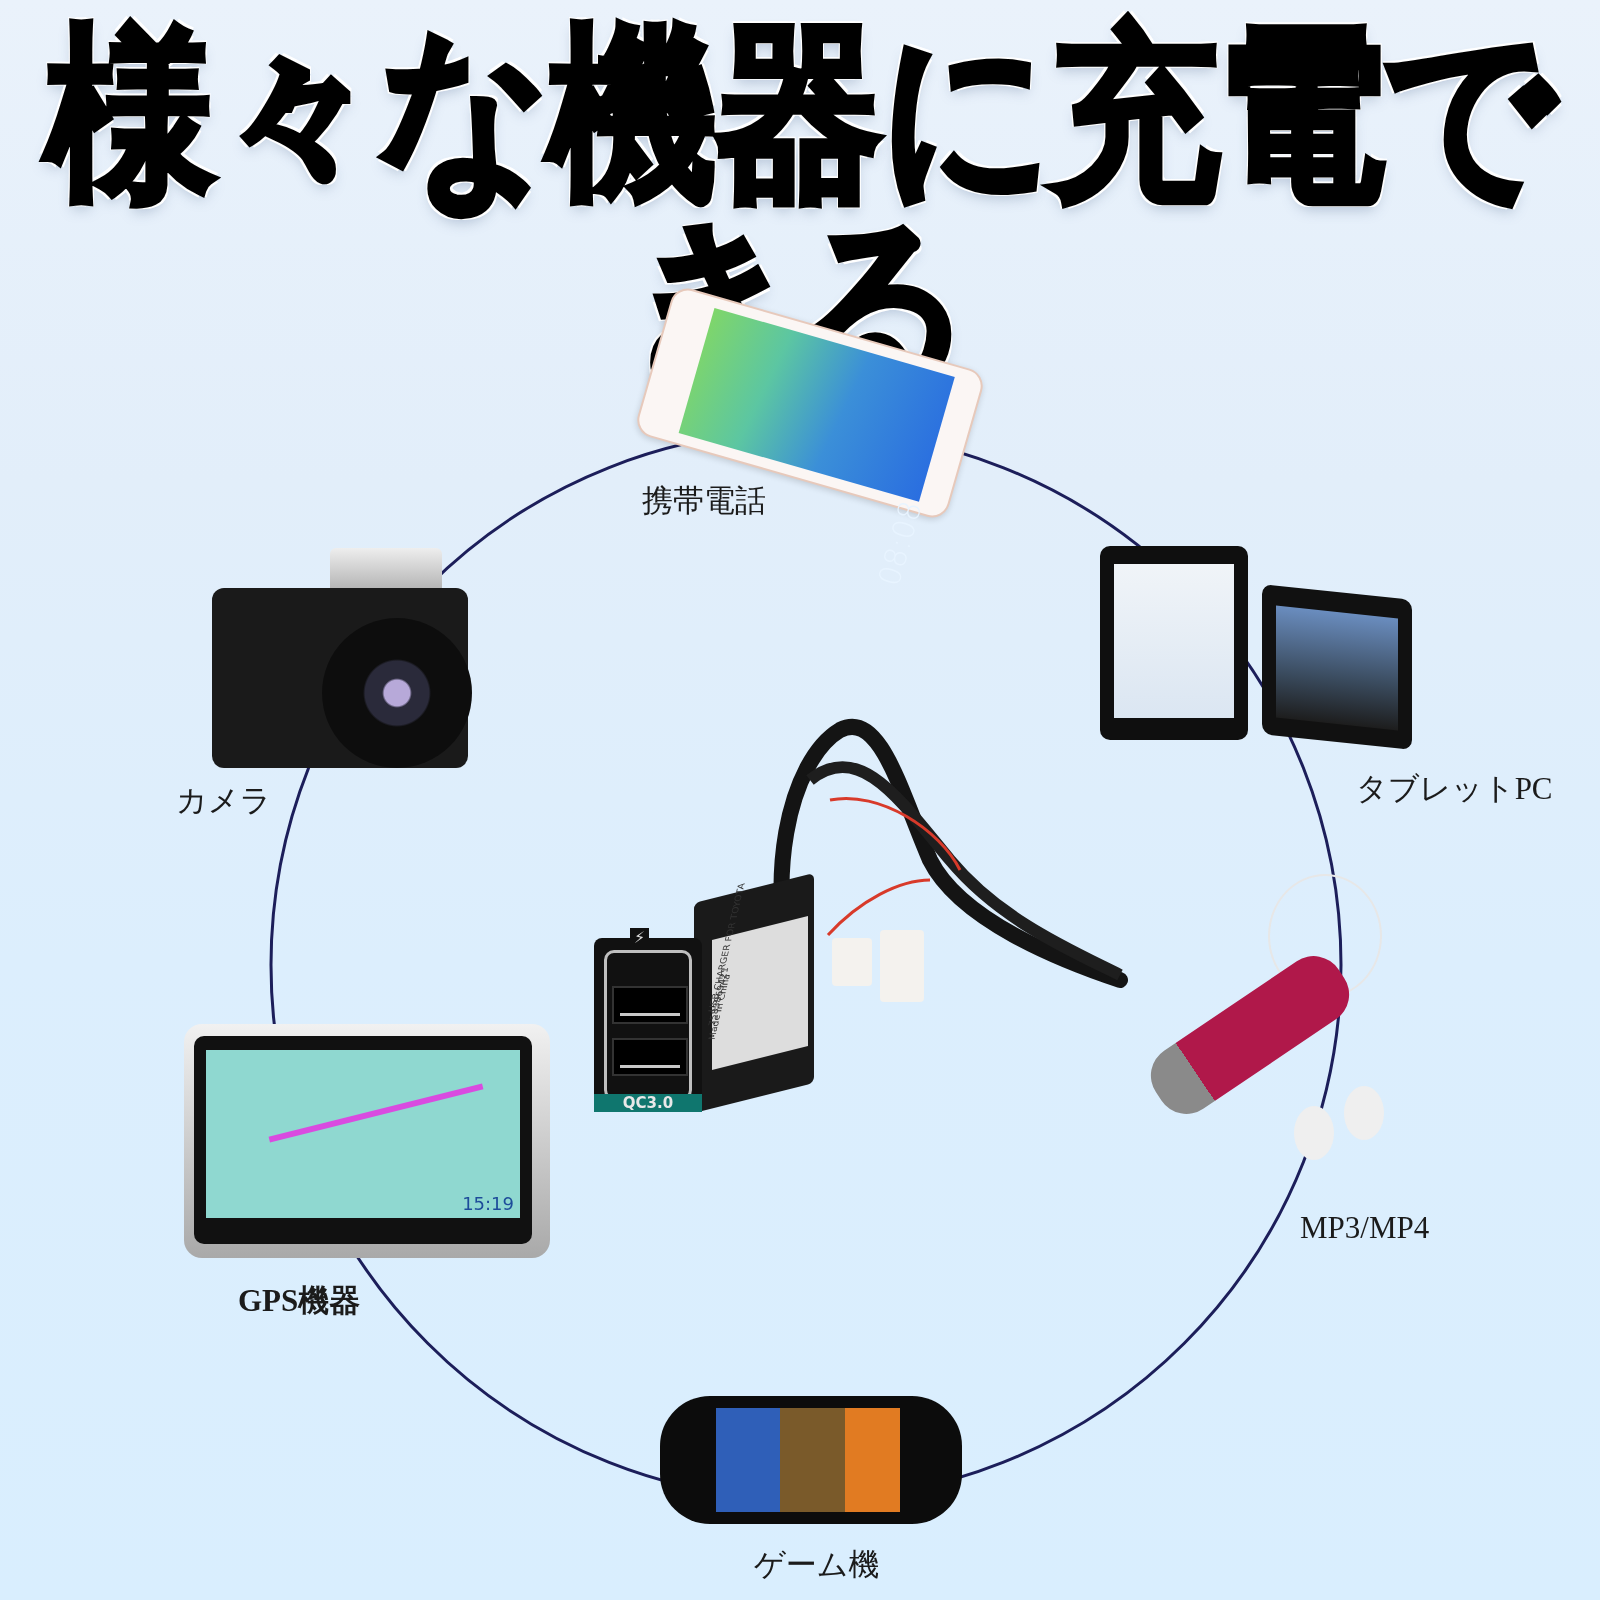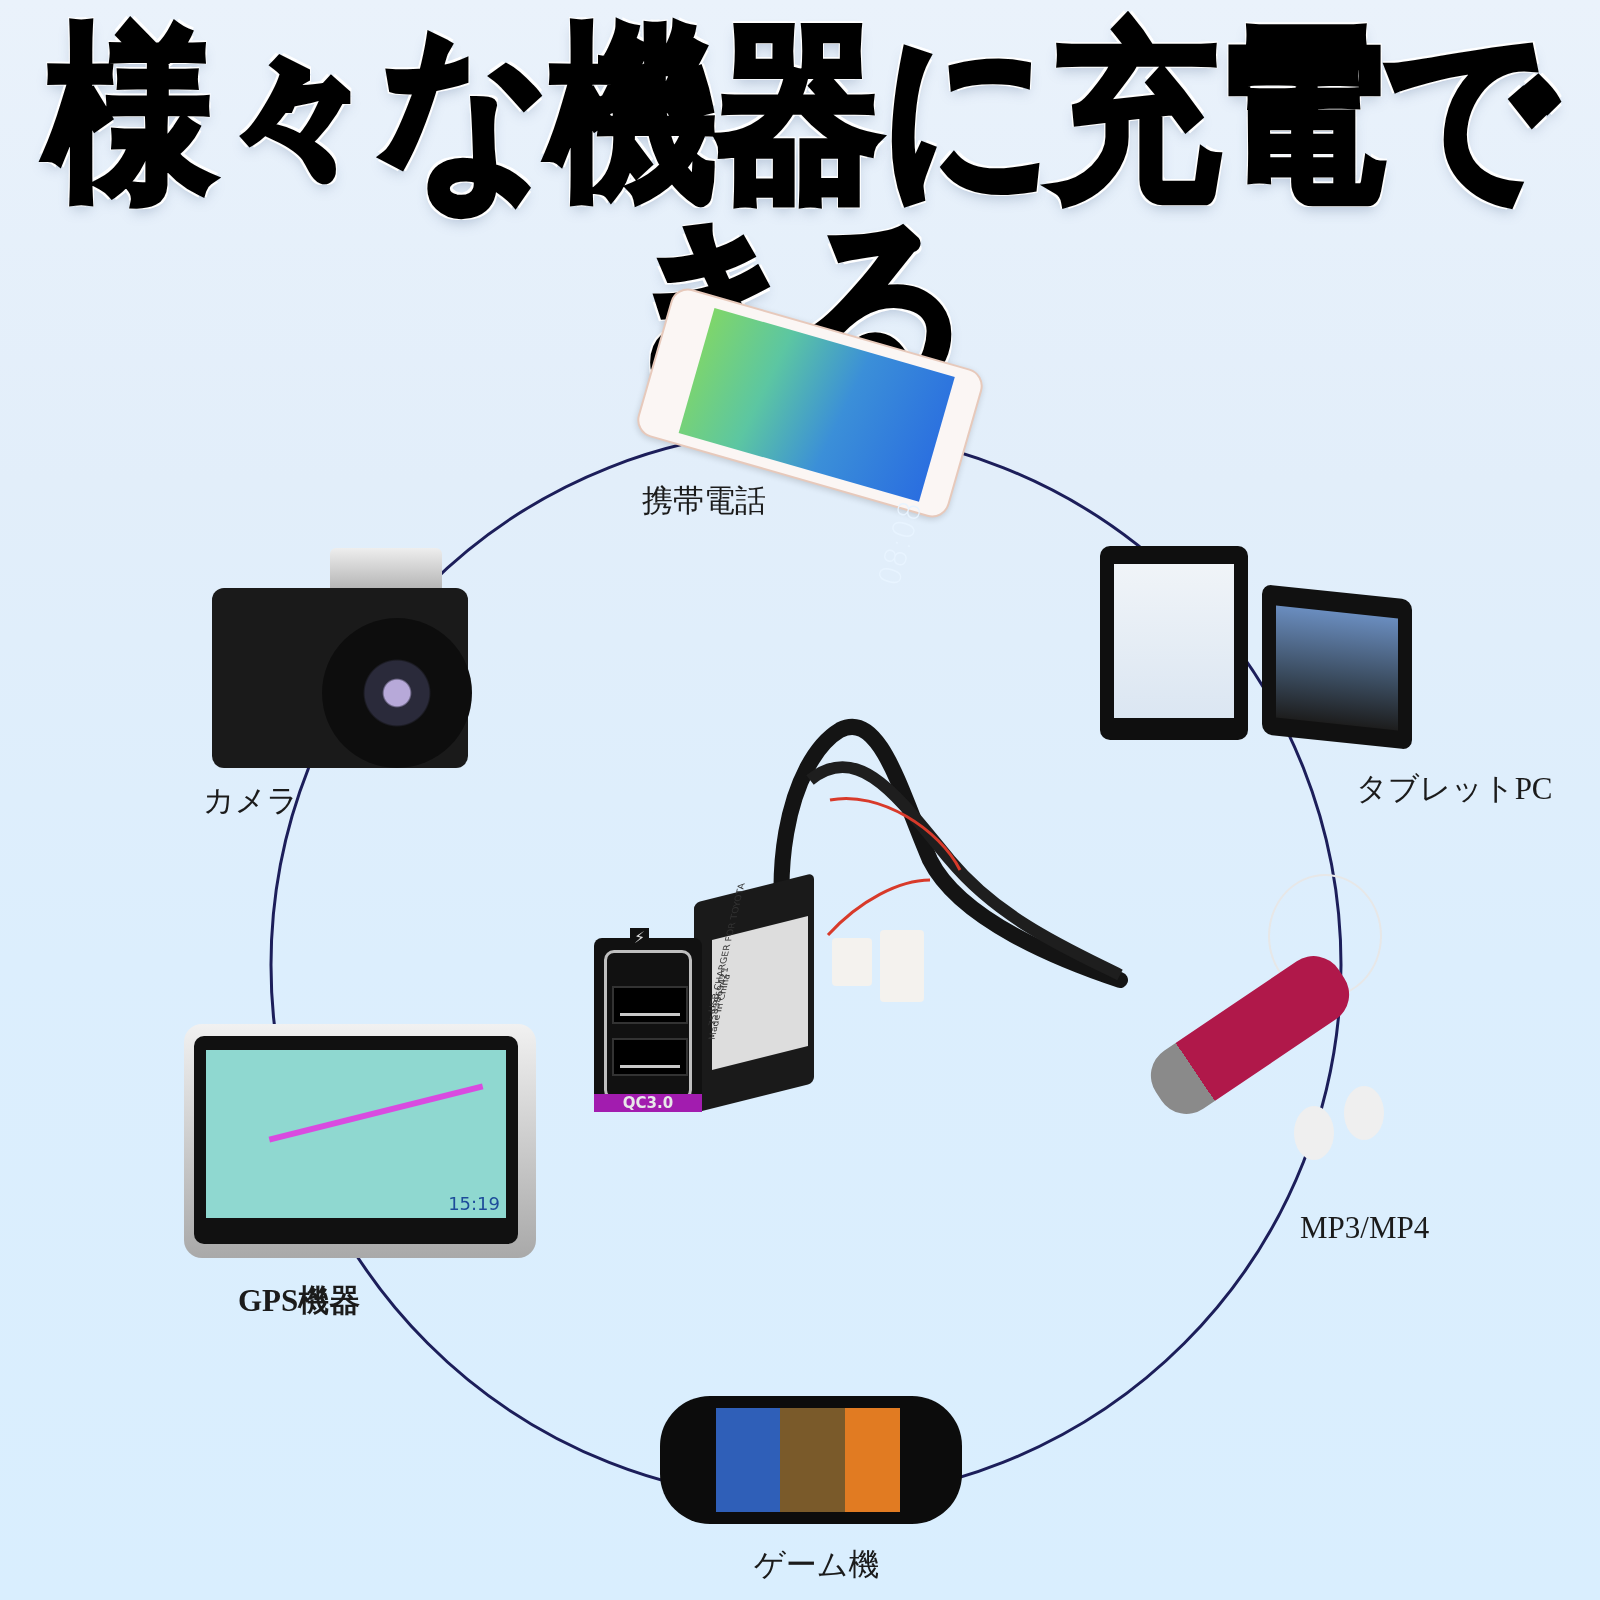--- a/index.html
+++ b/index.html
@@ -43,40 +43,40 @@
   .camera .body { position:absolute; left:0; top:40px; width:256px; height:180px; background:#1a1a1a; border-radius:12px; }
   .camera .prism { position:absolute; left:118px; top:0; width:112px; height:60px; background:linear-gradient(#eee,#9a9a9a); border-radius:6px 6px 0 0; }
   .camera .lens { position:absolute; left:110px; top:70px; width:150px; height:150px; border-radius:50%;
     background: radial-gradient(circle, #b7a9d9 0 12%, #2a2a3a 14% 30%, #0d0d0d 32% 100%); }
   
   .tab1 { left: 1100px; top: 546px; width: 148px; height: 194px; background:#0f0f0f; border-radius: 10px; }
   .tab1 .scr { position:absolute; left:14px; top:18px; right:14px; bottom:22px; background:linear-gradient(#f0f4f8,#dbe6f2); }
   .tab2 { left: 1262px; top: 592px; width: 150px; height: 150px; background:#111; border-radius: 10px; transform: skewY(6deg); }
   .tab2 .scr { position:absolute; left:14px; top:20px; right:14px; bottom:18px; background:linear-gradient(#6a8dbf,#3a4b5e 60%,#1d1d1d); }
   
-  .gps { left: 184px; top: 1024px; width: 324px; height: 234px; border-radius: 18px; background: linear-gradient(#f1f1f1,#a9a9a9); padding-left: 28px; }
+  .gps { left: 184px; top: 1024px; width: 366px; height: 234px; border-radius: 18px; background: linear-gradient(#f1f1f1,#a9a9a9); }
   .gps .bezel { position:absolute; left:10px; top:12px; right:18px; bottom:14px; background:#111; border-radius:10px; }
   .gps .scr { position:absolute; left:22px; top:26px; right:30px; bottom:40px; background:#8fd8d0; }
   .gps .route { position:absolute; left:60px; top:60px; width:220px; height:6px; background:#d94be0; transform:rotate(-14deg); }
   .gps .clock { position:absolute; right:36px; bottom:44px; font-family:"DejaVu Sans",sans-serif; font-size:18px; color:#1d4c9a; }
   
   .psp { left: 660px; top: 1396px; width: 302px; height: 128px; background:#0c0c0c; border-radius: 50px; }
   .psp .scr { position:absolute; left:56px; top:12px; width:184px; height:104px; background:linear-gradient(90deg,#2f5fb8 0 35%, #7a5a2a 35% 70%, #e17b22 70%); }
   
   .mp3 { left: 1140px; top: 1000px; width: 220px; height: 70px; transform: rotate(-34deg);
     background: linear-gradient(90deg,#8a8a8a 0 20%, #b0184a 20% 100%); border-radius: 30px; }
   .earphone-loop { position:absolute; left:1268px; top:874px; width:110px; height:120px; border:2px solid #e7e7e7; border-radius:50%; }
   .bud { position:absolute; width:40px; height:54px; background:#efefef; border-radius:50%; }
   
   .charger { left: 594px; top: 888px; width: 230px; height: 222px; }
   .charger .face { position:absolute; left:0; top:50px; width:108px; height:172px; background:#111; border-radius:8px; }
   .charger .frame { position:absolute; left:10px; top:12px; right:10px; bottom:10px; border:3px solid #bfbfbf; border-radius:10px; }
   .charger .port { position:absolute; left:18px; width:72px; height:34px; background:#000; border:2px solid #333; }
   .charger .port::after { content:""; position:absolute; left:6px; right:6px; bottom:6px; height:3px; background:#c9c9c9; }
-  .charger .qc { position:absolute; left:0; right:0; bottom:-2px; text-align:center; font-family:"DejaVu Sans",sans-serif; font-weight:bold; font-size:15px; color:#e8e8e8; background:#a21caf; }
+  .charger .qc { position:absolute; left:0; right:0; bottom:-2px; text-align:center; font-family:"DejaVu Sans",sans-serif; font-weight:bold; font-size:15px; color:#e8e8e8; background:#0f766e; }
   .charger .batt { position:absolute; left:36px; top:-10px; font-family:"DejaVu Sans",sans-serif; font-size:16px; color:#ddd; background:#111; padding:0 4px; }
   .charger .side { position:absolute; left:100px; top:0; width:120px; height:210px; background:#1a1a1a; transform: skewY(-14deg); border-radius:6px; }
   .charger .sticker { position:absolute; left:118px; top:40px; width:96px; height:130px; background:#ddd; transform: skewY(-14deg); }
   .charger .sticker span { display:block; transform: rotate(-76deg) translate(-70px, 10px); transform-origin:left top;
     font-family:"DejaVu Sans",sans-serif; font-size:9px; color:#333; white-space:nowrap; line-height:14px; }
   .cable { position:absolute; }
 </style>
 </head>
 <body>
 
@@ -118,21 +118,21 @@
     </div>
   <div class="clock">15:19</div>
 </div>
 <div class="label" style="left:238px; top:1280px;font-weight:bold;">GPS機器</div>
 
 <div class="device camera">
   <div class="prism"></div>
   <div class="body"></div>
   <div class="lens"></div>
 </div>
-<div class="label" style="left:176px; top:780px;margin-left:27px;">カメラ</div>
+<div class="label" style="left:176px; top:780px;">カメラ</div>
 
 <svg class="cable" width="1600" height="1600" style="left:0;top:0;">
   <path d="M800 1010 C 760 880, 790 760, 840 730 C 880 710, 900 790, 930 860 C 960 920, 1060 960, 1120 980" fill="none" stroke="#141414" stroke-width="16" stroke-linecap="round"></path>
   <path d="M810 780 C 860 740, 900 800, 950 860 C 1000 920, 1070 950, 1120 975" fill="none" stroke="#1e1e1e" stroke-width="12"></path>
   <path d="M830 800 C 880 790, 940 830, 960 870" fill="none" stroke="#d83a2a" stroke-width="3"></path>
   <path d="M828 935 C 860 900, 900 880, 930 880" fill="none" stroke="#d83a2a" stroke-width="3"></path>
   <rect x="832" y="938" width="40" height="48" rx="4" fill="#f4f2ee"></rect>
   <rect x="880" y="930" width="44" height="72" rx="4" fill="#f4f2ee"></rect>
 </svg>
 

